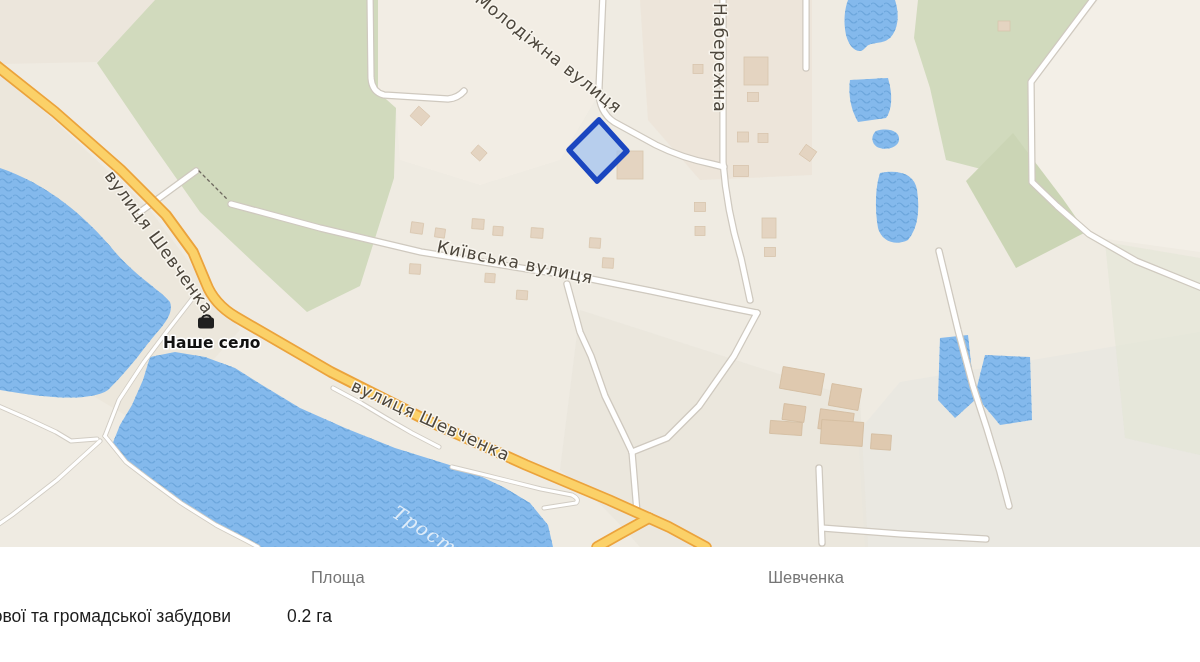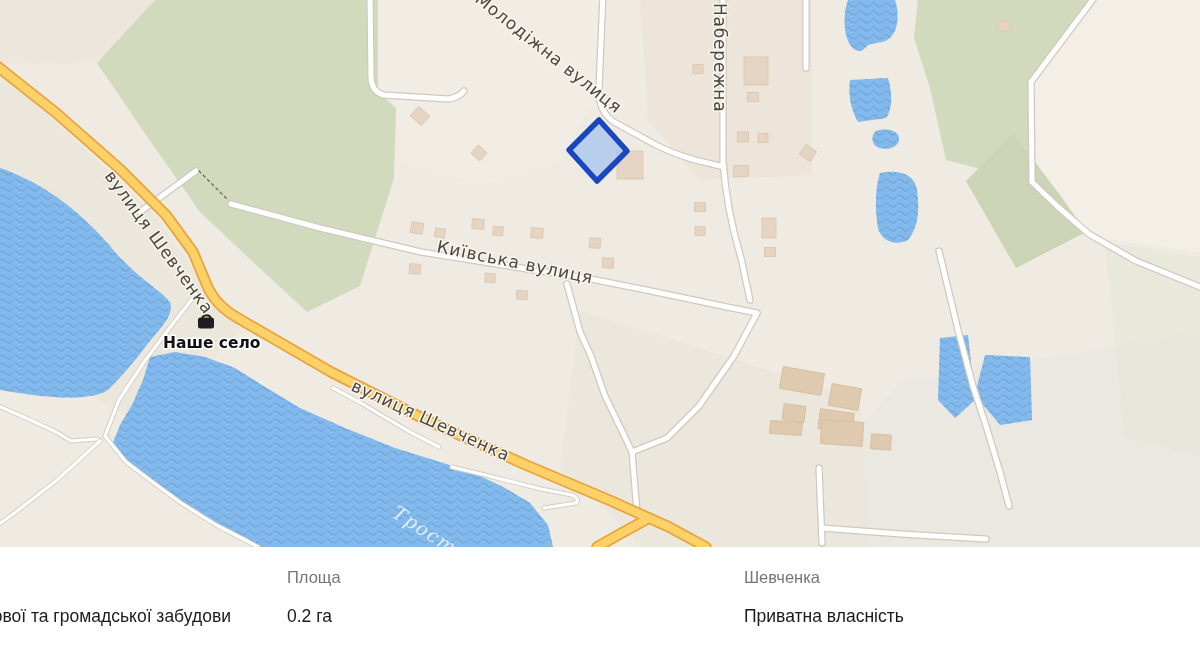--- a/index.html
+++ b/index.html
@@ -8,21 +8,21 @@
   .map{position:absolute;top:0;left:0;width:1200px;height:547px;cursor:grab;}
   .map svg{display:block;}
   .slbl{font-family:"DejaVu Sans",sans-serif;font-size:17px;fill:#4c463c;letter-spacing:.8px;
         paint-order:stroke;stroke:#f8f5ee;stroke-width:3px;stroke-linejoin:round;}
   .poilbl{font-family:"DejaVu Sans",sans-serif;font-size:15.5px;font-weight:600;fill:#121212;
         paint-order:stroke;stroke:#ffffff;stroke-width:3px;stroke-linejoin:round;}
   .rivlbl{font-family:"DejaVu Serif",serif;font-style:italic;font-size:19px;fill:#e9f2fb;opacity:.92;
         letter-spacing:1.5px;}
   .panel{position:absolute;top:547px;left:0;width:1200px;height:115px;background:#ffffff;}
   .landuse{position:absolute;left:-17px;top:59px;font-size:17.5px;color:#1c1c1c;white-space:nowrap;}
-  .fld-label{position:absolute;top:21px;font-size:16.5px;color:#767676;white-space:nowrap;}
+  .fld-label{position:absolute;top:21px;font-size:16.5px;color:#767676;white-space:nowrap;margin-left:24px;}
   .fld-value{position:absolute;top:59px;font-size:17.5px;color:#1a1a1a;white-space:nowrap;}
   .col-area{left:287px;}
   .col-own{left:744px;}
 </style>
 </head>
 <body>
 
 <div class="stage">
 
   <div class="map">
@@ -218,16 +218,15 @@
       <text class="poilbl" x="163" y="348">Наше село</text>
       <text class="rivlbl" transform="translate(391,516) rotate(33)">Трост</text>
     </svg>
   </div>
 
   <div class="panel">
     <div class="landuse">нової та громадської забудови</div>
     <div class="fld-label col-area">Площа</div>
     <div class="fld-value col-area">0.2 га</div>
     <div class="fld-label col-own">Шевченка</div>
-    <div class="fld-value col-own">Приватна власність</div>
   </div>
 
 </div>
 
 </body></html>

